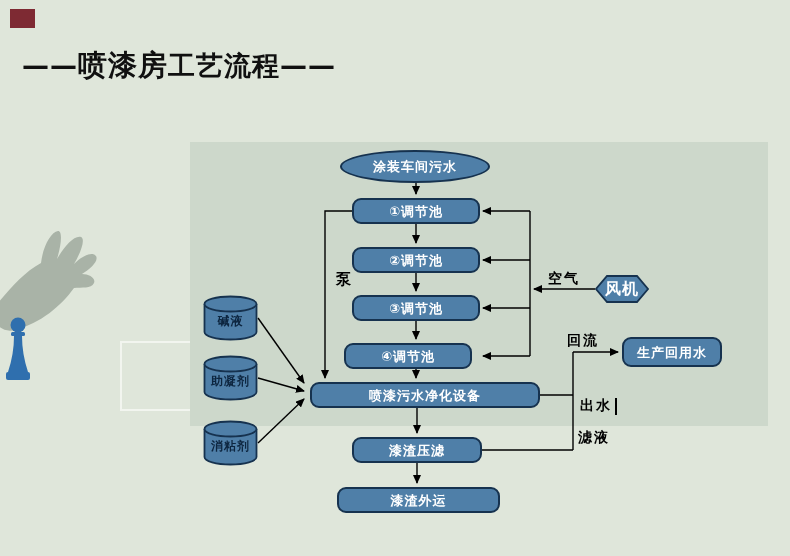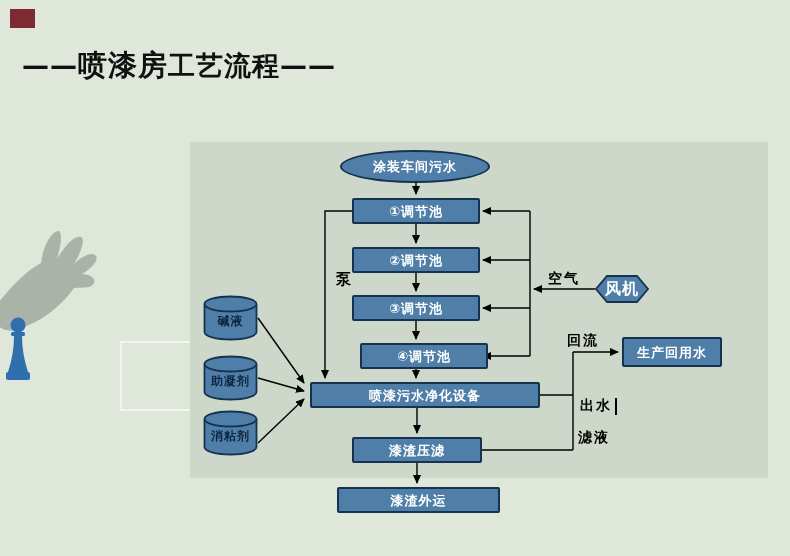--- a/index.html
+++ b/index.html
@@ -10,57 +10,57 @@
 
   .corner-square { position:absolute; left:10px; top:9px; width:25px; height:19px; background:var(--accent-square,#7e2a33); }
 
   .title { position:absolute; left:22px; top:46px; font-size:27px; color:#101010; font-weight:700; white-space:nowrap; letter-spacing:1px; }
   .title .t-main { font-weight:900; font-size:29px; }
 
   .hand-graphic { position:absolute; left:-4px; top:212px; width:132px; height:140px; }
   .chess-graphic { position:absolute; left:3px; top:316px; width:30px; height:70px; }
   .callout-rect { position:absolute; left:120px; top:341px; width:76px; height:70px; border:2px solid #f2f5ef; }
 
-  .panel { position:absolute; left:190px; top:142px; width:578px; height:336px; background:var(--panel,#cdd8cb); }
+  .panel { position:absolute; left:190px; top:142px; width:578px; height:284px; background:var(--panel,#cdd8cb); }
 
   .connectors { position:absolute; left:0; top:0; width:578px; height:378px; }
   .connectors line, .connectors polyline { stroke:var(--connector,#000); stroke-width:1.4; fill:none; }
 
   .node { position:absolute; display:flex; align-items:center; justify-content:center;
           background:var(--node-fill,#4f7fa8); border:2px solid var(--node-border,#16324f);
-          border-radius:2px; color:var(--node-text,#fff); font-weight:bold; font-size:13px;
+          border-radius:9px; color:var(--node-text,#fff); font-weight:bold; font-size:13px;
           letter-spacing:1px; text-align:center; line-height:1; }
   .node.ellipse { border-radius:50%; }
   .node.hex { background:transparent; border:none; }
   .node.hex svg { position:absolute; left:0; top:0; width:100%; height:100%; }
   .node.hex span { position:relative; }
 
   .shape-fill { fill:var(--node-fill,#4f7fa8); stroke:var(--node-border,#16324f); stroke-width:1.8; }
 
   .cylinder { position:absolute; width:55px; height:46px; }
   .cylinder svg { position:absolute; left:0; top:0; width:100%; height:100%; }
   .cyl-label { position:absolute; left:0; right:0; top:18px; text-align:center; font-weight:bold;
                font-size:12px; color:#0d2640; letter-spacing:1px; }
 
   .line-label { position:absolute; font-weight:bold; font-size:14px; color:#000; letter-spacing:2px; white-space:nowrap; }
   .caret { position:absolute; width:1.5px; height:17px; background:#000; }
 
   .pos-source   { left:150px; top:8px;   width:150px; height:33px; }
   .pos-tank-1   { left:162px; top:56px;  width:128px; height:26px; }
   .pos-tank-2   { left:162px; top:105px; width:128px; height:26px; }
   .pos-tank-3   { left:162px; top:153px; width:128px; height:26px; }
-  .pos-tank-4   { left:170px; top:201px; width:128px; height:26px; }
+  .pos-tank-4   { left:154px; top:201px; width:128px; height:26px; }
   .pos-fan      { left:405px; top:133px; width:54px;  height:28px; font-size:16px; }
   .pos-reuse    { left:432px; top:195px; width:100px; height:30px; }
   .pos-purifier { left:120px; top:240px; width:230px; height:26px; }
   .pos-press    { left:162px; top:295px; width:130px; height:26px; }
   .pos-out      { left:147px; top:345px; width:163px; height:26px; }
   .pos-chem-1   { left:13px;  top:153px; }
   .pos-chem-2   { left:13px;  top:213px; }
-  .pos-chem-3   { left:13px;  top:268px;text-decoration:underline; }
+  .pos-chem-3   { left:13px;  top:278px;text-decoration:underline; }
   .pos-pump     { left:146px; top:128px; font-size:15px; }
   .pos-air      { left:358px; top:128px; }
   .pos-reflux   { left:377px; top:190px;text-align:center; }
   .pos-outflow  { left:390px; top:255px; }
   .pos-filtrate { left:388px; top:287px; }
   .pos-caret    { left:425px; top:256px; }
 </style>
 </head>
 <body>
 

